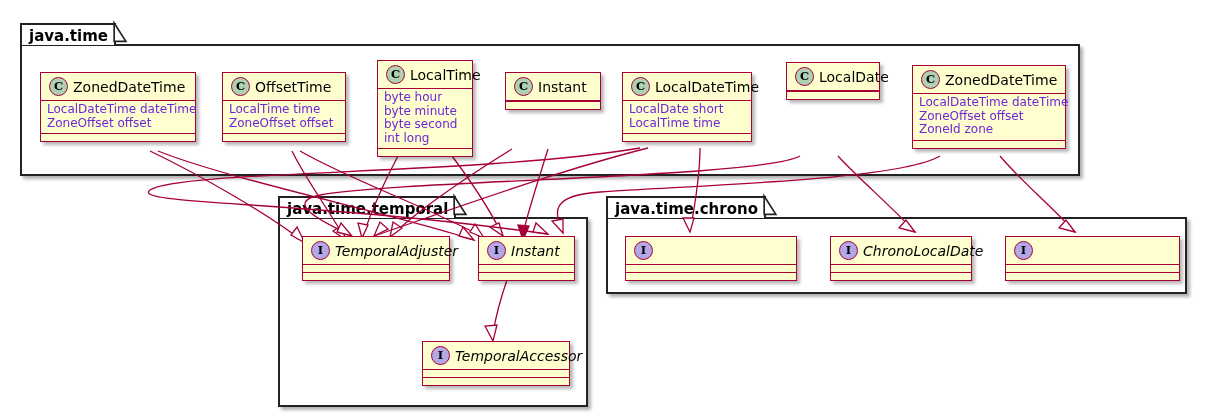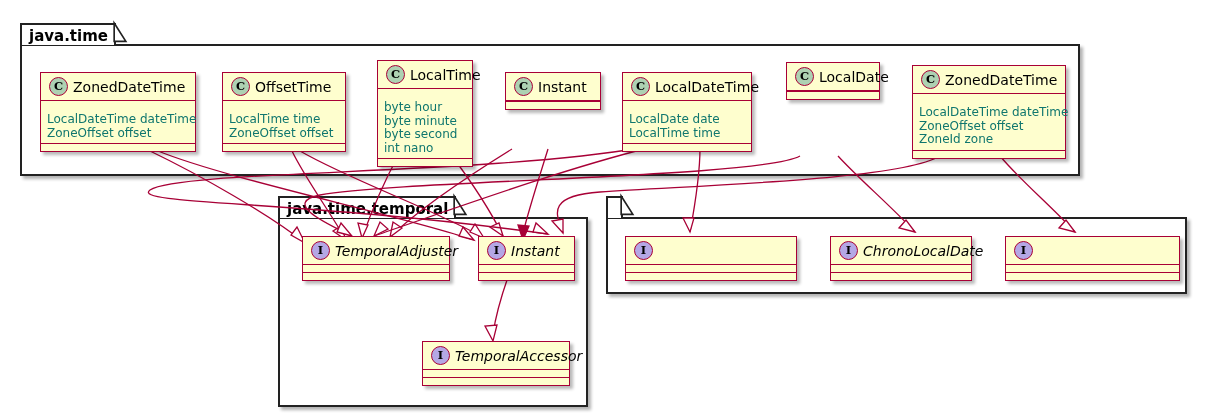--- a/index.html
+++ b/index.html
@@ -90,24 +90,23 @@
   .iface .node-name { font-style: italic; }
 
   .sep {
     border-top: 1.6px solid #A80036;
     height: 0;
   }
   .attrs {
     box-sizing: border-box;
     padding: 2px 6px 3px 6px;
     font-size: 12px;
-    color: #0f766e;
+    color: #6d28d9;
     line-height: 13.5px;
     white-space: nowrap;
-    margin-top: 10px;
   }
   .empty-compartment { height: 7px; }
 
   
   #wires {
     position: absolute;
     left: 0; top: 0;
     width: 1207px;
     height: 419px;
     z-index: 5;
@@ -133,20 +132,21 @@
   <div class="pkg" style="left:278px; top:217px; width:310px; height:190px;"></div>
   <div class="pkg-tab" style="left:278px; top:196px; height:22px;">
     <span>java.time.temporal</span>
     <svg class="fold" viewBox="0 0 14 24">
       <polygon points="0,0 14,22 0,22" fill="#FFFFFF" stroke="#222222" stroke-width="2"></polygon>
     </svg>
   </div>
 
   <div class="pkg" style="left:606px; top:217px; width:581px; height:77px;"></div>
   <div class="pkg-tab" style="left:606px; top:196px; height:22px;">
+    <span>java.time.chrono</span>
     <svg class="fold" viewBox="0 0 14 24">
       <polygon points="0,0 14,22 0,22" fill="#FFFFFF" stroke="#222222" stroke-width="2"></polygon>
     </svg>
   </div>
 
   <svg id="wires" viewBox="0 0 1207 419">
 
     <path d="M150,151 C200,175 270,215 305,243"></path>
     <polygon class="hollow" points="305,243 291,235 297,227"></polygon>
 
@@ -227,21 +227,21 @@
   <div class="node" style="left:377px; top:60px; width:96px;">
     <div class="node-title">
       <span class="badge badge-class">C</span>
       <span class="node-name">LocalTime</span>
     </div>
     <div class="sep"></div>
     <div class="attrs">
       <div>byte hour</div>
       <div>byte minute</div>
       <div>byte second</div>
-      <div>int nano</div>
+      <div>int long</div>
     </div>
     <div class="sep"></div>
     <div class="empty-compartment"></div>
   </div>
 
   <div class="node" style="left:505px; top:72px; width:96px;">
     <div class="node-title">
       <span class="badge badge-class">C</span>
       <span class="node-name">Instant</span>
     </div>
@@ -250,21 +250,21 @@
     <div class="empty-compartment"></div>
   </div>
 
   <div class="node" style="left:622px; top:72px; width:130px;">
     <div class="node-title">
       <span class="badge badge-class">C</span>
       <span class="node-name">LocalDateTime</span>
     </div>
     <div class="sep"></div>
     <div class="attrs">
-      <div>LocalDate date</div>
+      <div>LocalDate short</div>
       <div>LocalTime time</div>
     </div>
     <div class="sep"></div>
     <div class="empty-compartment"></div>
   </div>
 
   <div class="node" style="left:786px; top:62px; width:94px;">
     <div class="node-title">
       <span class="badge badge-class">C</span>
       <span class="node-name">LocalDate</span>

